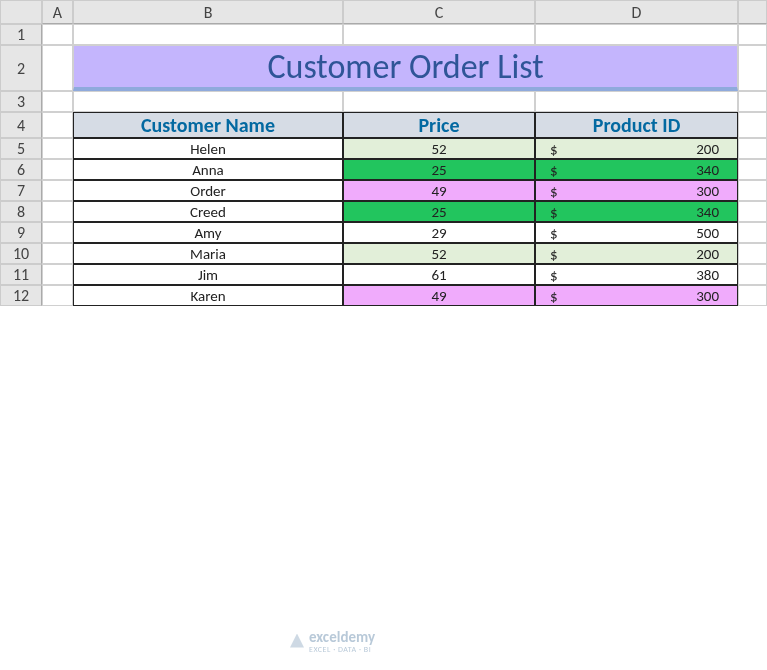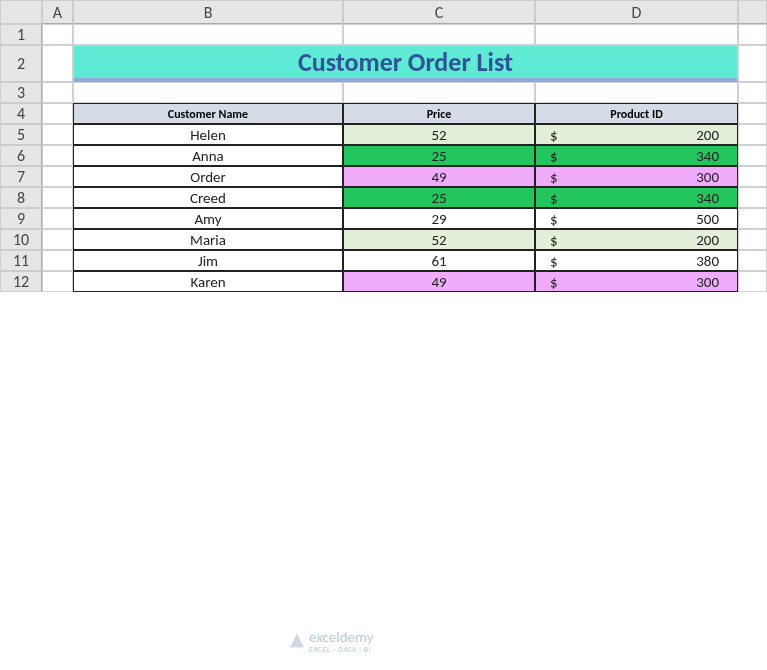--- a/index.html
+++ b/index.html
@@ -31,35 +31,35 @@
   .colhead { border-bottom: 1px solid #aaa; }
   .rowhead { border-right: 1px solid #aaa; }
   .cell {
     border: 1px solid #d0d0d0;
     background: #fff;
     height: 100%;
   }
 
   .title-merge {
     grid-column: 3 / span 3;
-    background: #5eead4;
-    display: flex;
-    align-items: center;
-    justify-content: center;
-    font-size: 26px;
-    font-weight: 700;
+    background: #c4b5fd;
+    display: flex;
+    align-items: center;
+    justify-content: center;
+    font-size: 34px;
+    font-weight: 400;
     color: #2f5597;
     border-bottom: 4px solid #8faadc;
   }
 
   .thead {
     background: #d6dce5;
-    font-size: 12px;
+    font-size: 20px;
     font-weight: 700;
-    color: #000000;
+    color: #0369a1;
     border: 1.5px solid #222;
     display: flex;
     align-items: center;
     justify-content: center;
   }
 
   .dcell {
     border: 1.5px solid #222;
     font-size: 15px;
     color: #222;
@@ -89,21 +89,21 @@
     align-items: center;
     gap: 5px;
     pointer-events: none;
   }
   .watermark .wmicon {
     width: 14px; height: 14px;
     background: #7f9db9;
     clip-path: polygon(50% 0, 100% 100%, 0 100%);
     opacity: 0.7;
   }
-  .watermark .big { font-weight: 400; font-size: 15px; }
+  .watermark .big { font-weight: 700; font-size: 15px; }
   .watermark .small { font-size: 8px; letter-spacing: 0.5px; display:block; line-height:0.9; }
 </style>
 </head>
 <body>
 
 <div class="sheet" id="sheet">
     <div class="corner"></div>
     <div class="colhead">A</div>
     <div class="colhead">B</div>
     <div class="colhead">C</div>

